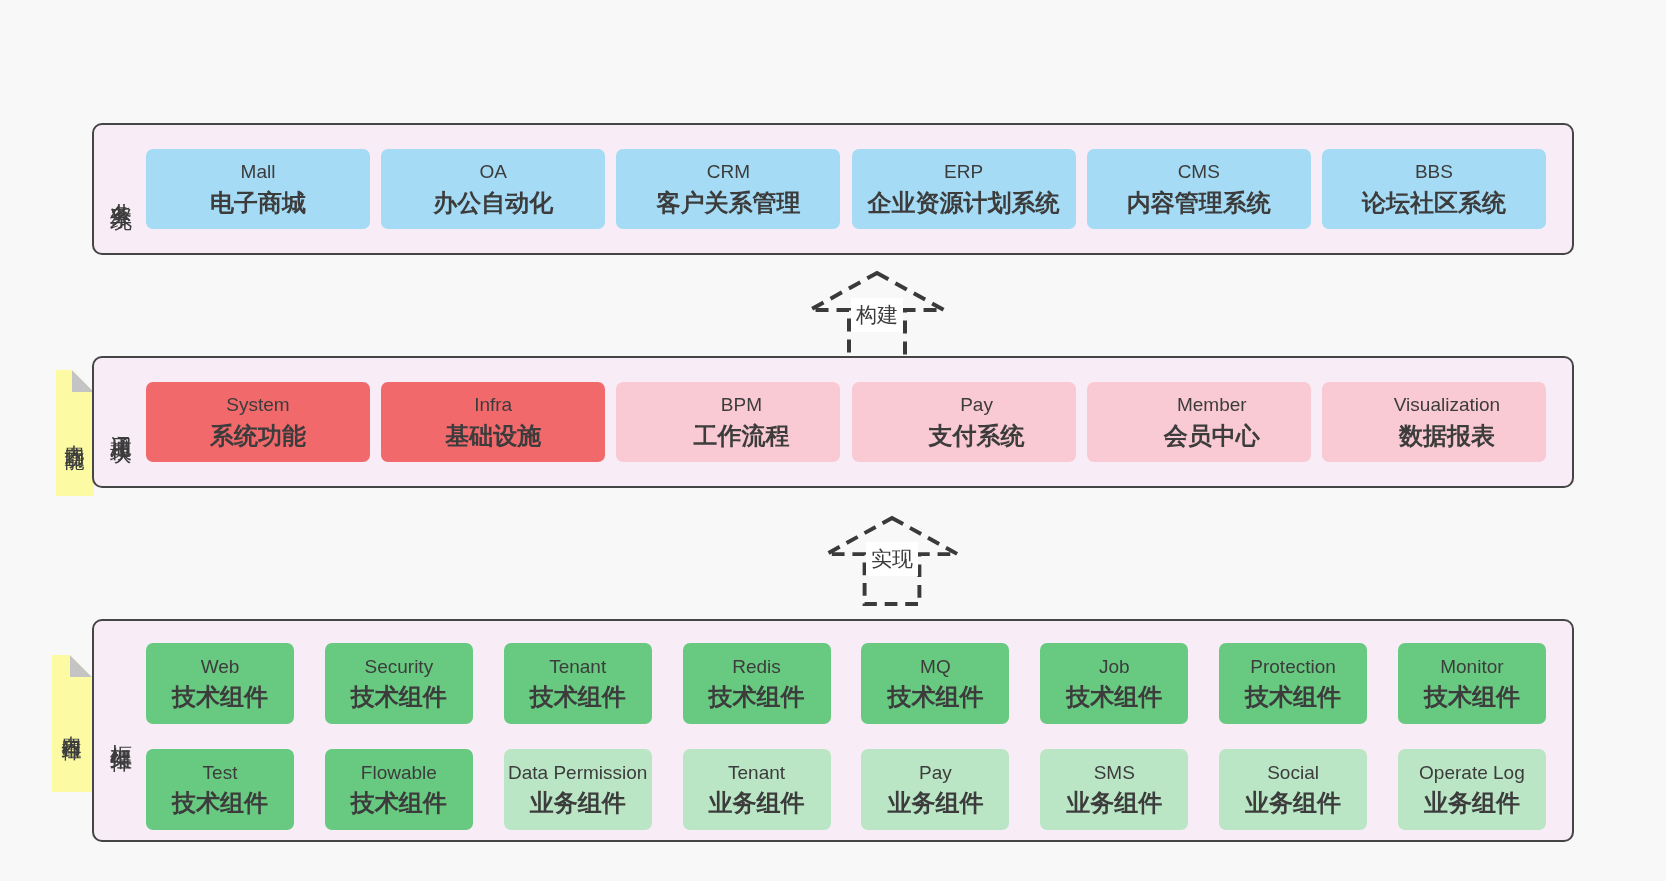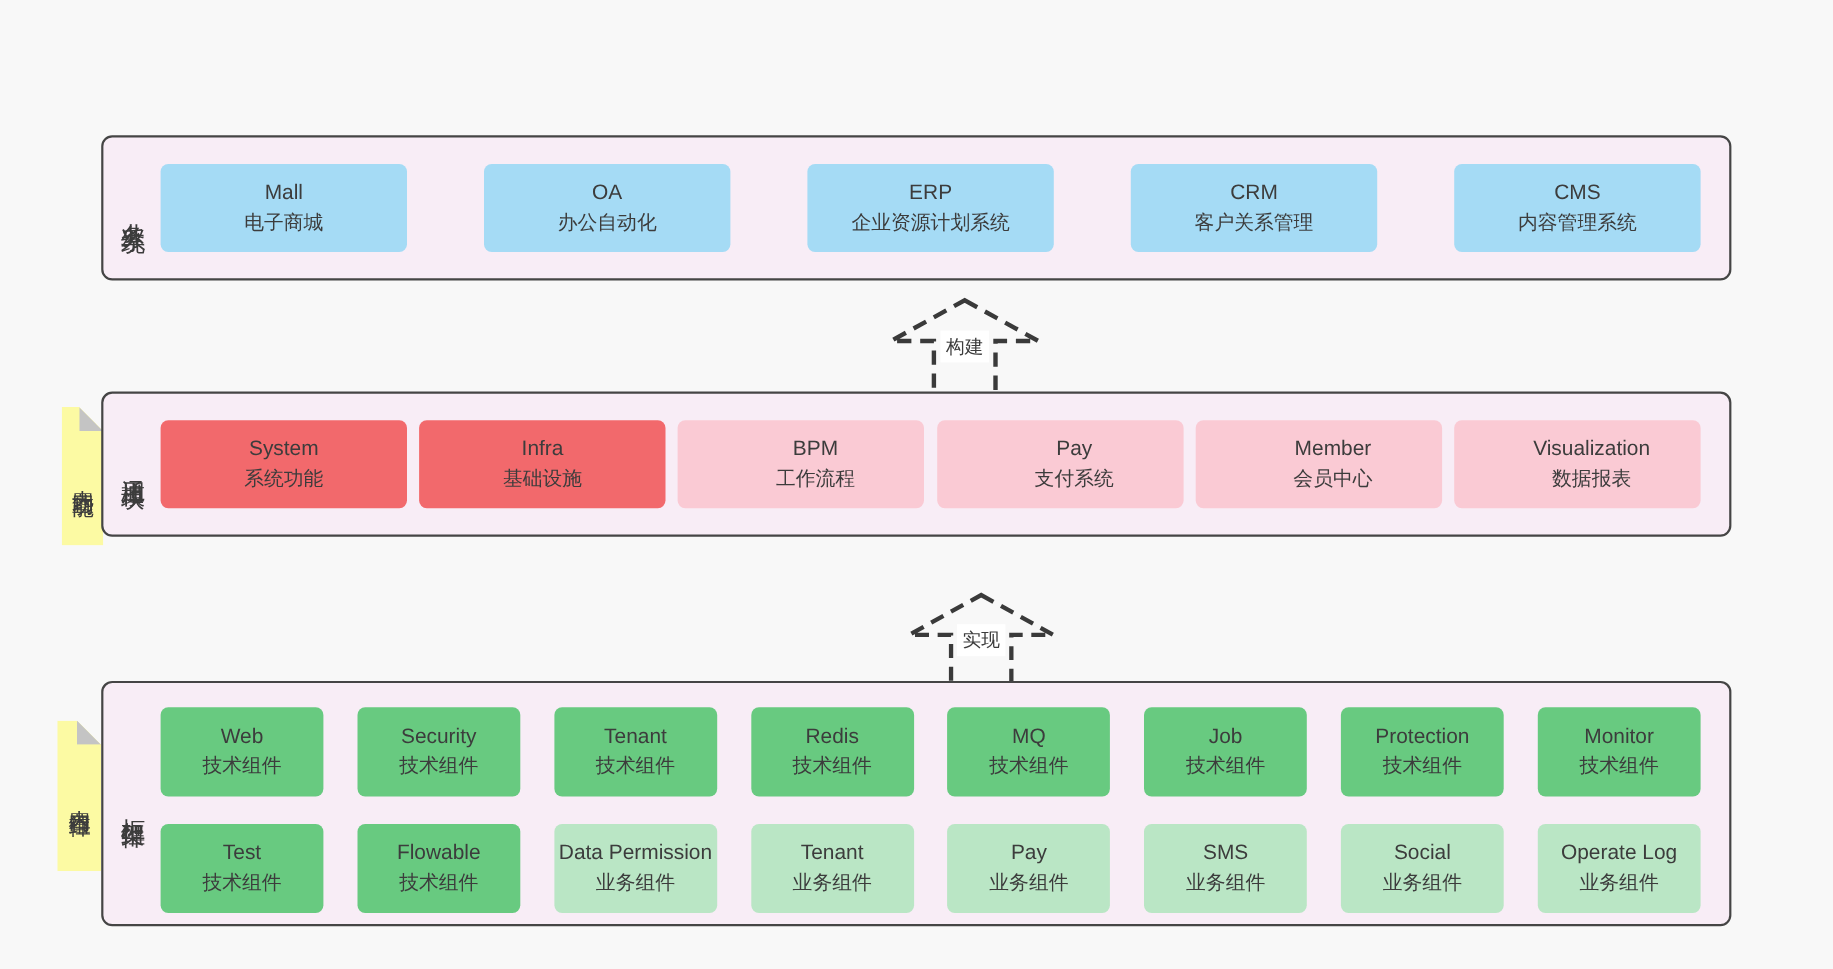--- a/index.html
+++ b/index.html
@@ -35,75 +35,79 @@
     text-align:center; border-radius:7px; padding:2px; line-height:1.3;
   }
   .box-lg { width:224px; height:80px; }
   .box-sm { width:148px; height:81px; }
   .v-blue  { background:var(--blue); }
   .v-red   { background:var(--red); }
   .v-pink  { background:var(--pink);padding-left:28px; }
   .v-green { background:var(--green); }
   .v-lightgreen { background:var(--light-green); }
   .box .en { font-size:19px; }
-  .box .zh { font-size:18px; margin-top:2px; }
+  .box .zh { font-size:24px; margin-top:2px;font-weight:bold; }
 
   .sticky {
     position:absolute; background:var(--yellow); z-index:1;
     display:flex; align-items:center; justify-content:center;
     clip-path:polygon(0 0, calc(100% - 22px) 0, 100% 22px, 100% 100%, 0 100%);
   }
   .sticky .fold {
     position:absolute; top:0; right:0; width:22px; height:22px;
     background:var(--fold); clip-path:polygon(0 0, 100% 100%, 0 100%);
   }
   .sticky-text {
     writing-mode:vertical-rl; text-orientation:upright;
     font-size:20px; letter-spacing:2px; line-height:1; color:var(--text);
   }
   .sticky-1 { left:56px; top:370px; width:38px; height:126px; }
   .sticky-2 { left:52px; top:655px; width:40px; height:137px; }
 
   .arrow { position:absolute; z-index:0; }
   .arrow-1 { left:807px; top:270px; width:140px; height:94px; }
-  .arrow-2 { left:822px; top:538px; width:140px; height:92px; }
+  .arrow-2 { left:822px; top:515px; width:140px; height:92px; }
   .arrow svg { display:block; width:100%; height:100%; }
   .arrow-label {
     position:absolute; left:50%; top:48%; transform:translate(-50%,-50%);
-    background:var(--arrow-label-bg); padding:3px 5px; font-size:17px; color:var(--text);
+    background:var(--arrow-label-bg); padding:3px 5px; font-size:21px; color:var(--text);
     white-space:nowrap;
   }
 </style>
 </head>
 <body>
 
 <div class="canvas">
 
   <section class="panel panel-business">
     <div class="v-label">业务系统</div>
     <div class="boxes">
       <div class="box box-lg v-blue">
         <span class="en">Mall</span>
         <span class="zh">电子商城</span>
       </div>
       <div class="box box-lg v-blue">
         <span class="en">OA</span>
         <span class="zh">办公自动化</span>
       </div>
       <div class="box box-lg v-blue">
+        <span class="en">CRM</span>
+        <span class="zh">客户关系管理</span>
+      </div>
+      <div class="box box-lg v-blue">
         <span class="en">ERP</span>
         <span class="zh">企业资源计划系统</span>
       </div>
       <div class="box box-lg v-blue">
-        <span class="en">CRM</span>
-        <span class="zh">客户关系管理</span>
-      </div>
-      <div class="box box-lg v-blue">
         <span class="en">CMS</span>
         <span class="zh">内容管理系统</span>
+      </div>
+      <div class="box box-lg v-blue">
+        <span class="en">BBS</span>
+        <span class="zh">论坛社区系统</span>
       </div>
     </div>
   </section>
 
   <div class="arrow arrow-1">
     <svg viewBox="0 0 140 94">
       <polygon points="70,3 137,40 98,40 98,91 42,91 42,40 3,40" fill="none" stroke="var(--arrow)" stroke-width="4" stroke-dasharray="13 8"></polygon>
     </svg>
     <span class="arrow-label">构建</span>
   </div>

